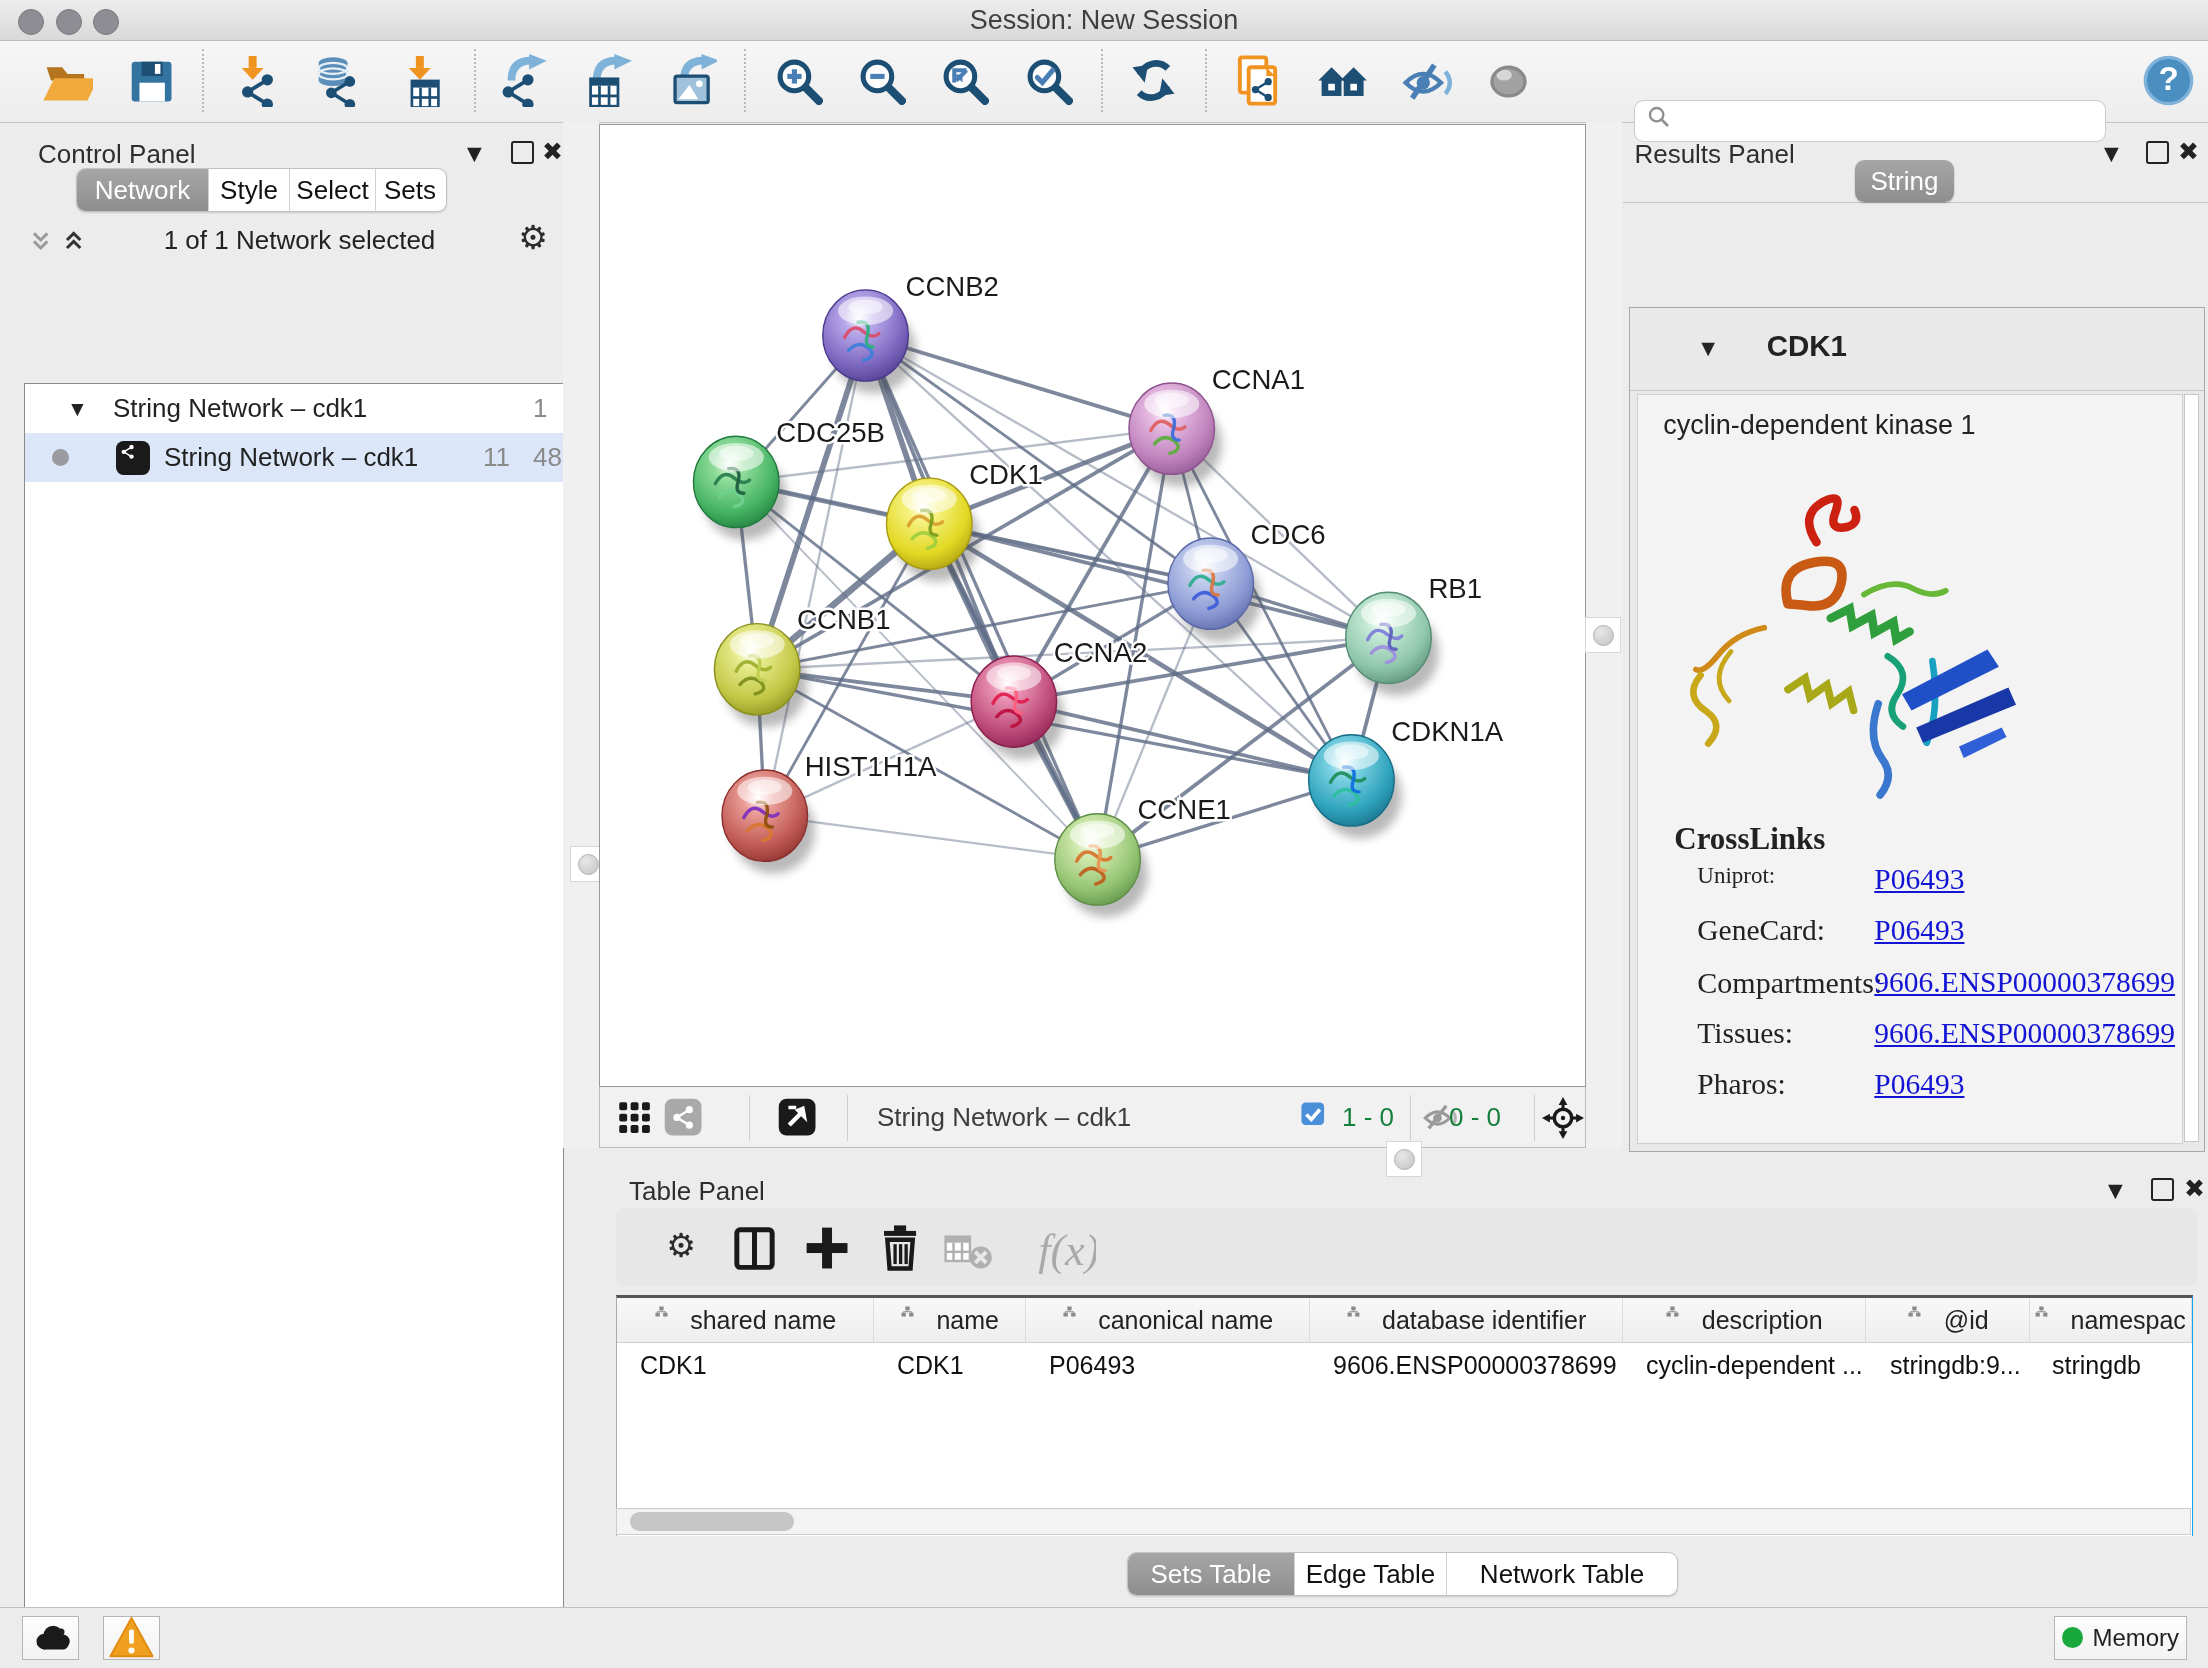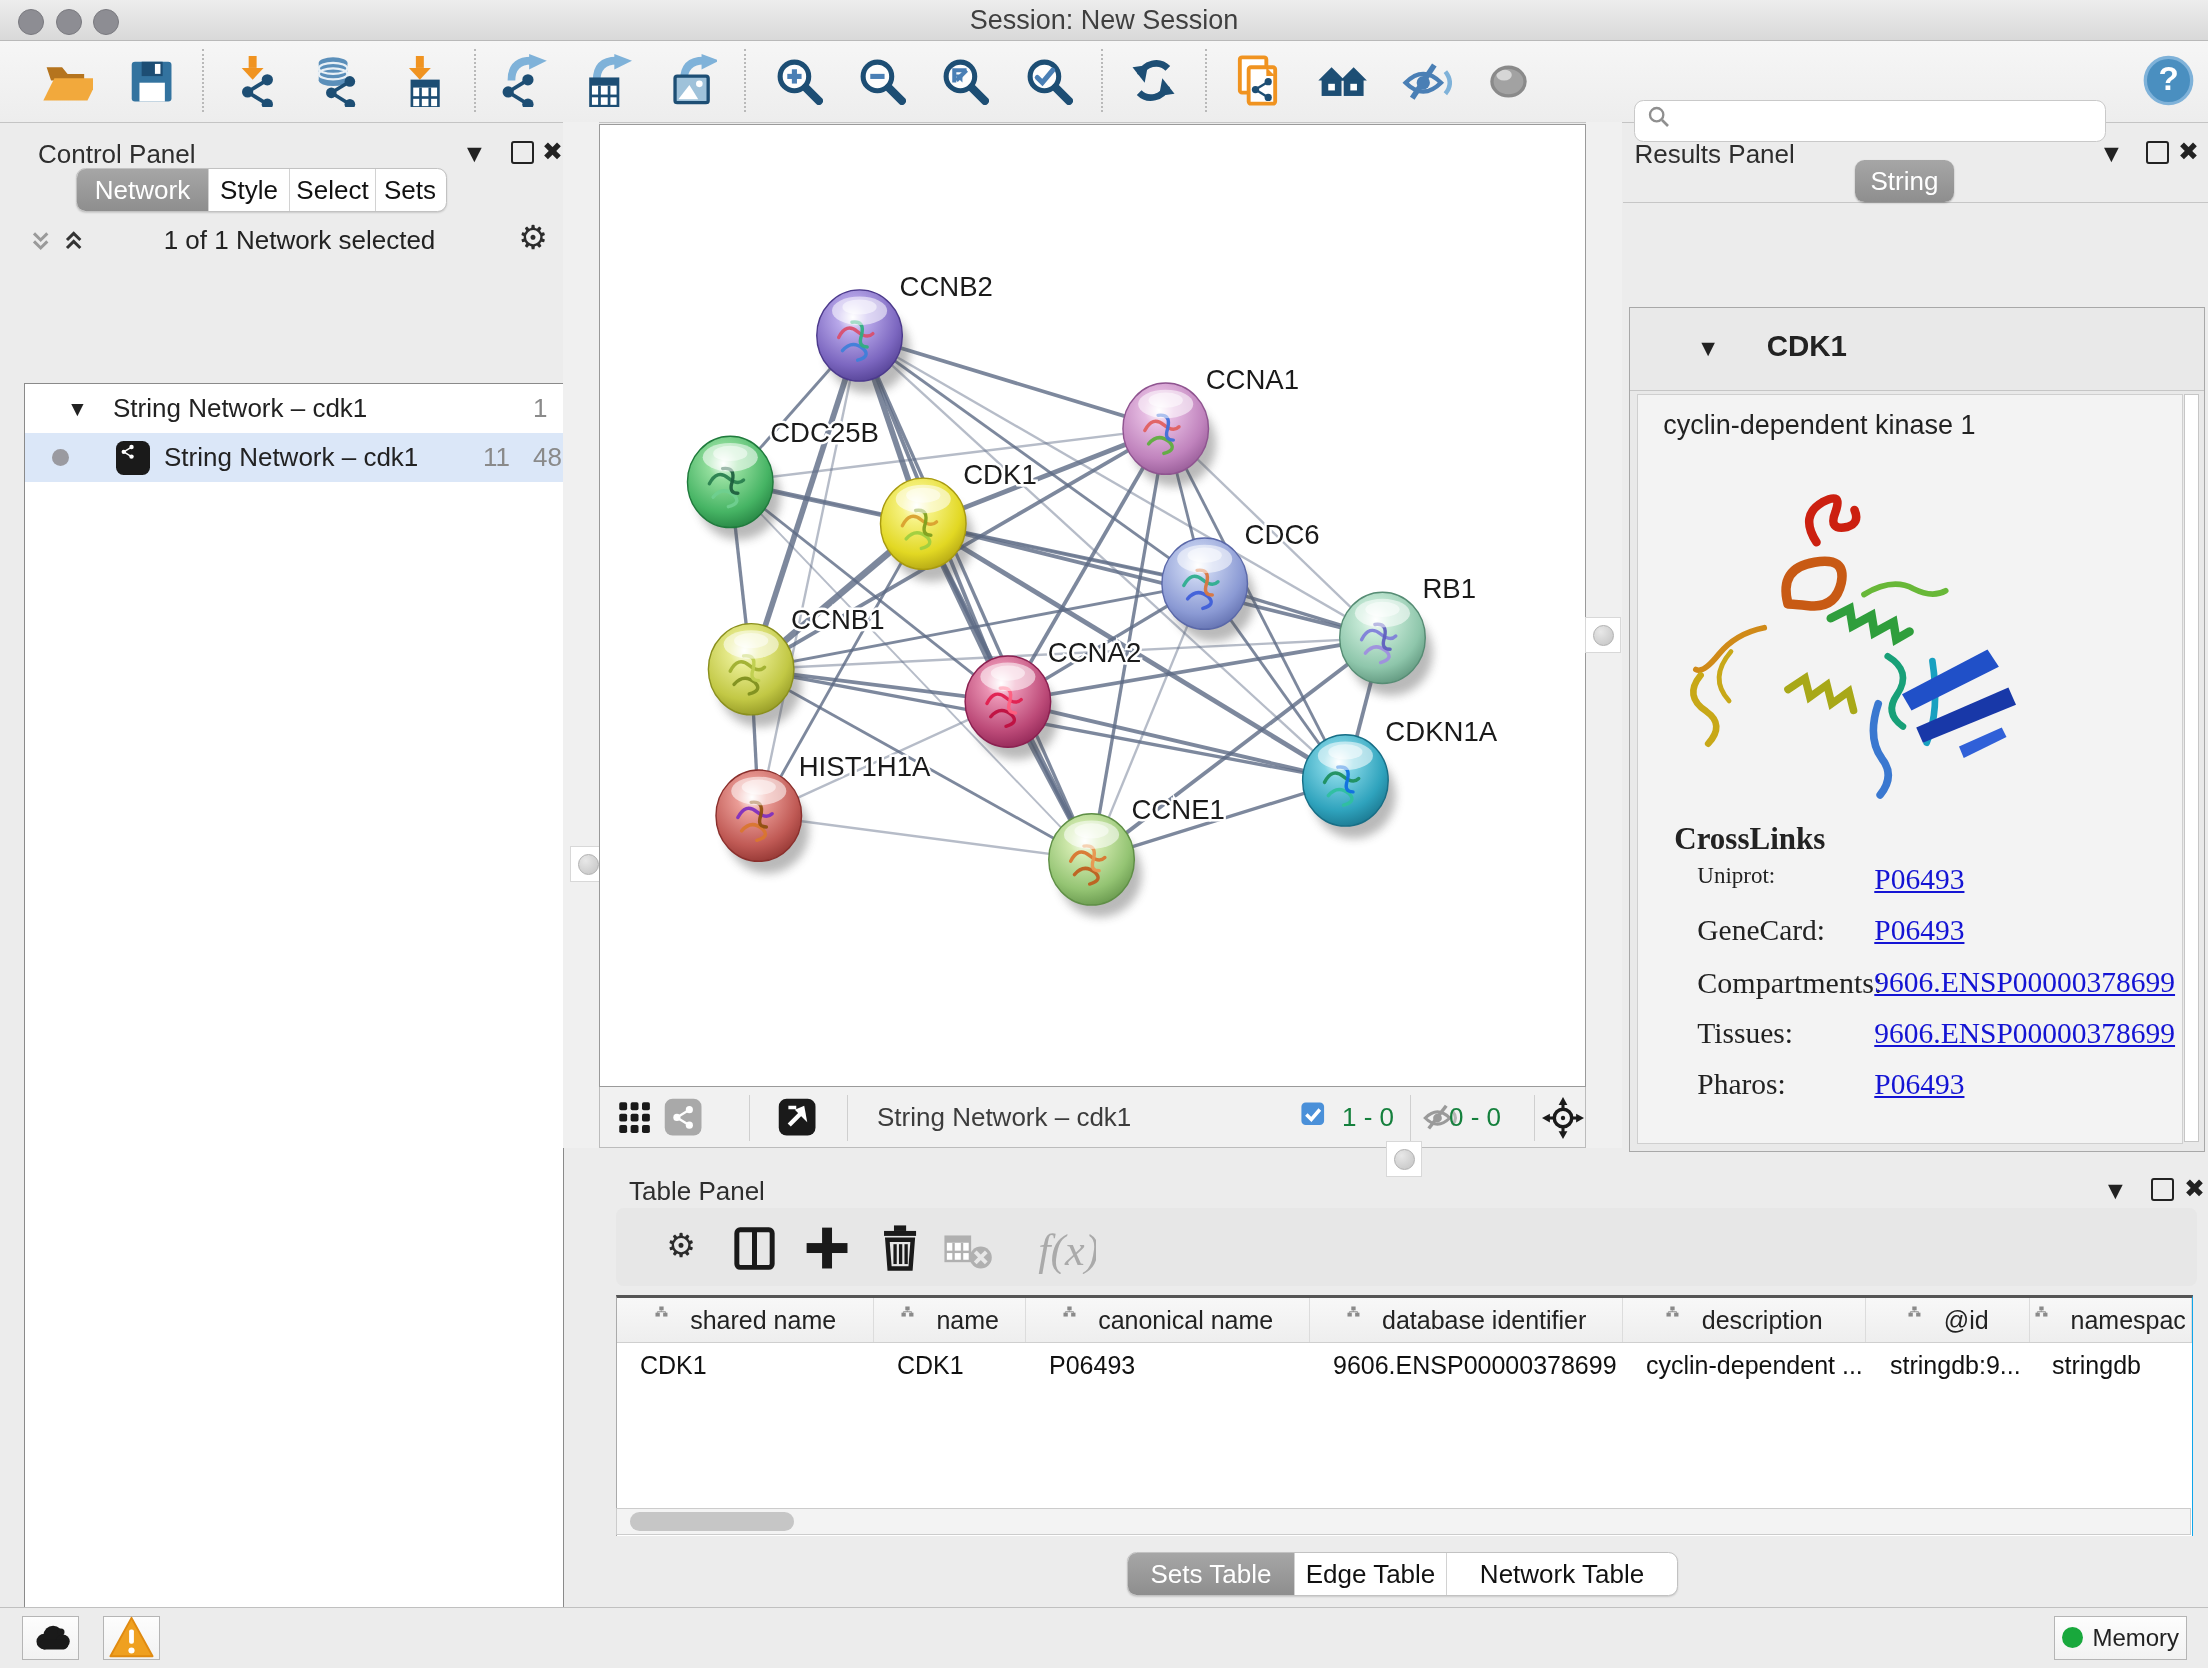--- a/index.html
+++ b/index.html
@@ -34,21 +34,21 @@
   .seg .tab:last-child{border-right:none;}
   .seg .tab.sel{background:linear-gradient(#a6a6a6,#8e8e8e);color:#fff;}
   .listbox{position:absolute;left:24px;top:261px;width:538px;height:1313px;background:#fff;
     border:1.9px solid #8a8a8a;}
   .netrow{position:relative;width:100%;height:49px;display:flex;align-items:center;font-size:26px;}
   .netrow .cnt{position:absolute;color:#8a8a8a;}
   .rowsel{background:#dbe7f8;}
   .sharesq{display:inline-flex;width:34px;height:34px;border-radius:7.6px;align-items:center;justify-content:center;}
   
   .canvas{position:absolute;left:599px;top:124px;width:987px;height:963px;background:#fff;
-    border:1px solid #9a9a9a;box-sizing:border-box;}
+    border:1px solid #9a9a9a;box-sizing:border-box;padding-left:6px;}
   .canvasbar{position:absolute;left:599px;top:1087px;width:987px;height:61px;background:#f1f1f1;
     border:1px solid #bcbcbc;border-top:none;box-sizing:border-box;}
   .cbdiv{position:absolute;top:7.6px;height:46px;border-left:1.9px solid #cfcfcf;}
   .cbtext{position:absolute;top:0;height:61px;line-height:61px;font-size:26px;color:#3c3c3c;}
   .cbgray{color:#15803d;}
   .nibtn{position:absolute;top:9.5px;width:42px;height:42px;display:flex;align-items:center;justify-content:center;}
   
   .vsplit{position:absolute;background:#f0f0f0;}
   .knobbox{position:absolute;width:34px;height:34px;background:#fff;border:1px solid #d8d8d8;
     display:flex;align-items:center;justify-content:center;}

